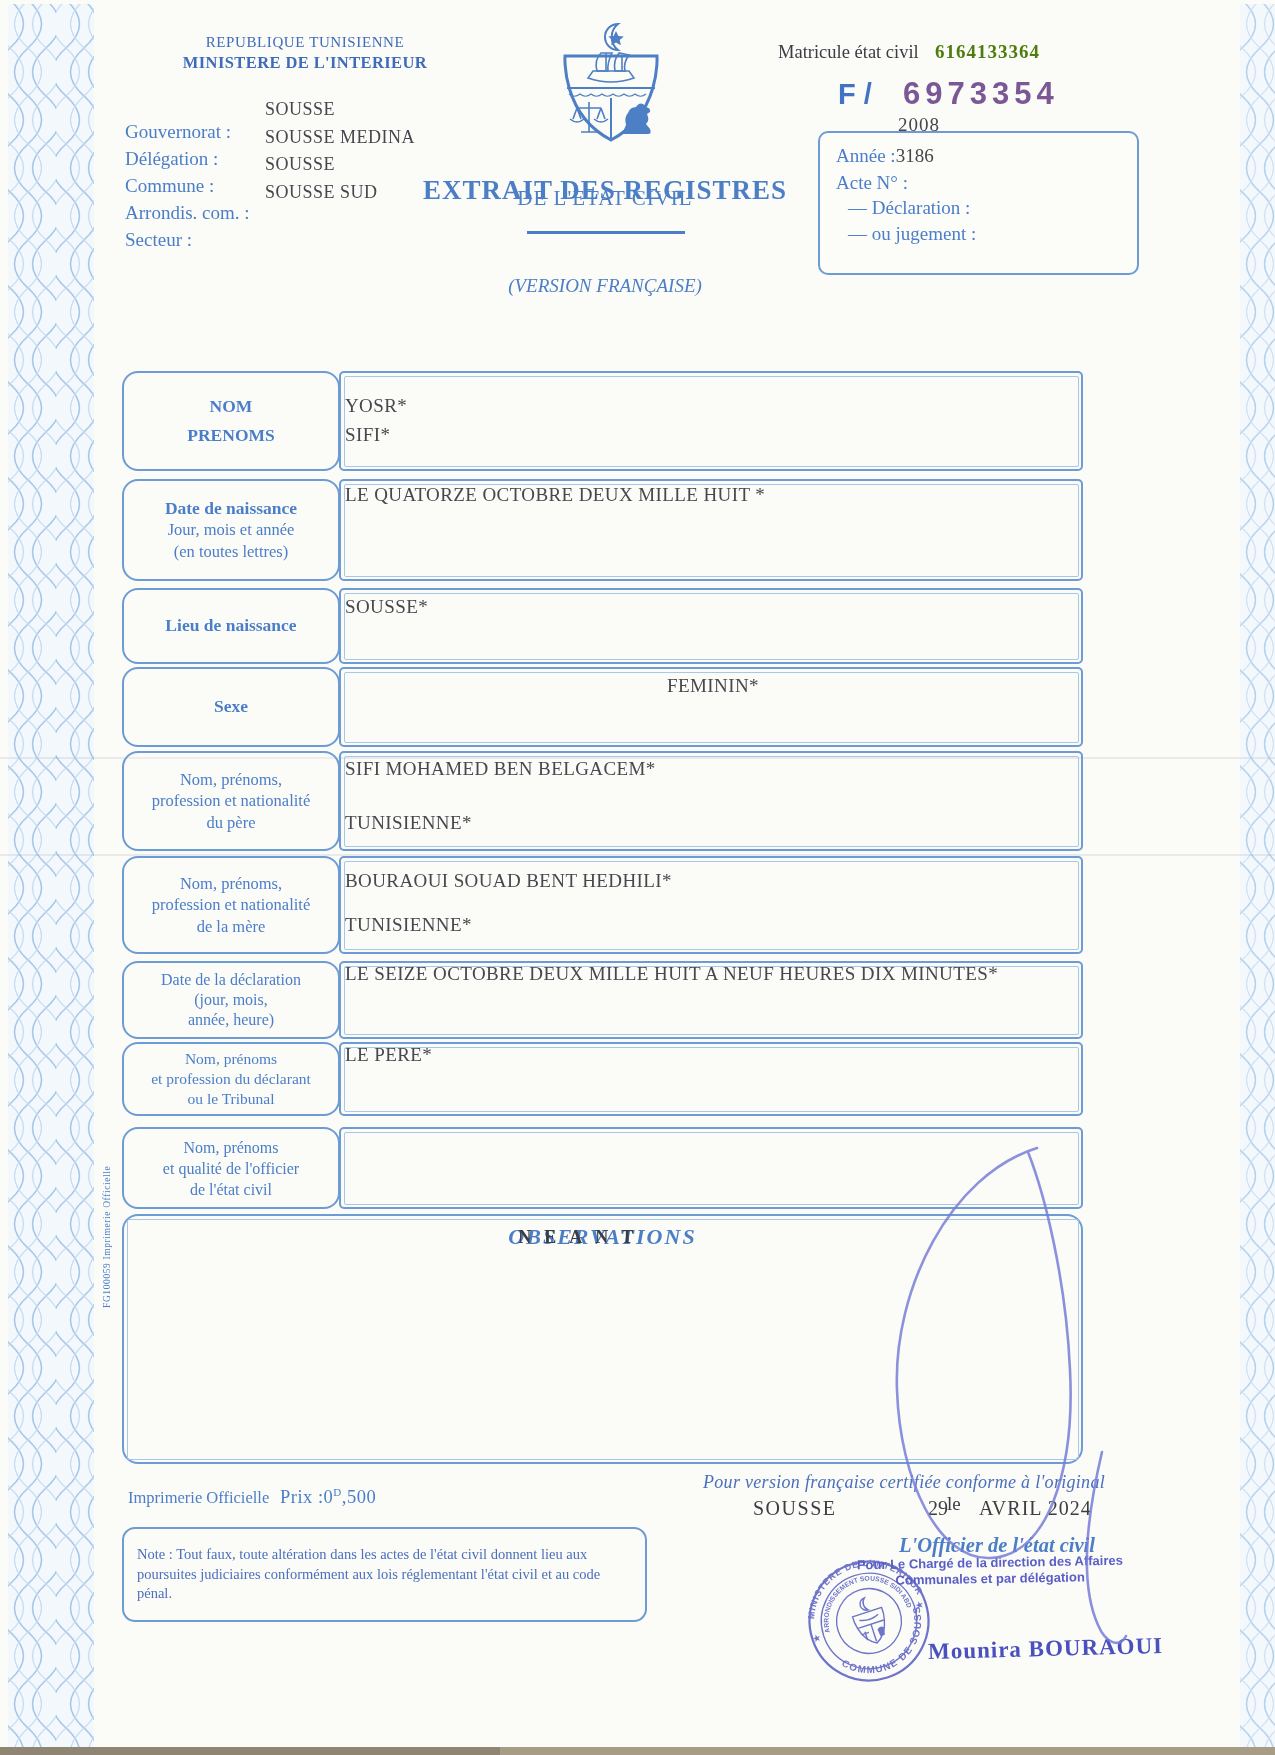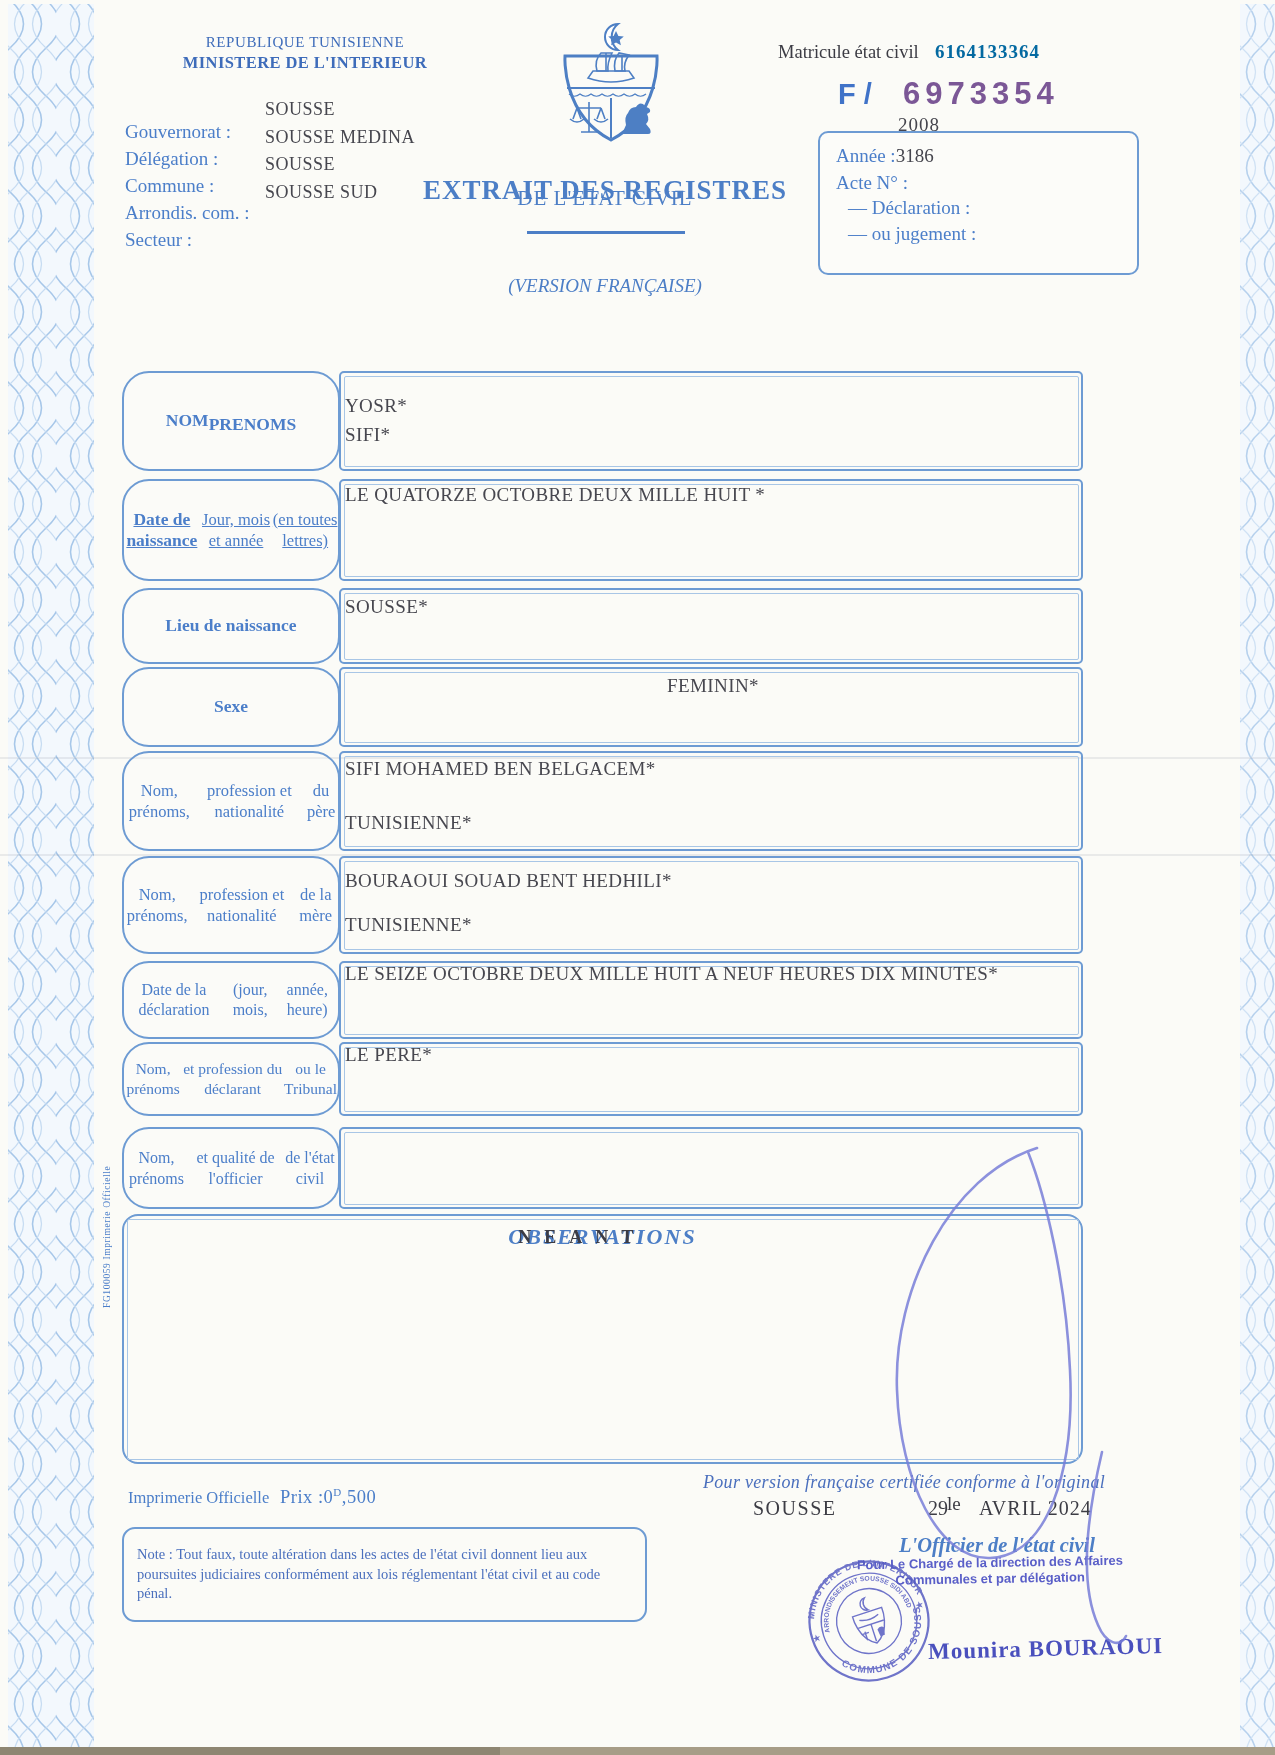--- a/index.html
+++ b/index.html
@@ -11,28 +11,28 @@
   
   .rep{font-size:15px;letter-spacing:.6px;color:#3e6cba;}
   .min{font-size:16.5px;font-weight:bold;letter-spacing:.4px;color:#3e6cba;}
   .admlbl{font-size:19px;color:#4b7ec9;line-height:27px;}
   .admval{font-size:18px;color:#46464e;line-height:27.5px;letter-spacing:.5px;}
   .t1{font-size:27px;font-weight:bold;color:#4c7ec6;letter-spacing:1px;}
   .t2{font-size:21px;color:#4c7ec6;letter-spacing:1px;}
   .t3{font-size:31px;font-weight:bold;color:#4c7ec6;letter-spacing:3px;}
   .t4{font-size:19px;font-style:italic;color:#4c7ec6;}
   .matr{font-size:18.5px;color:#3c3c44;}
-  .matrv{font-size:19px;font-weight:bold;color:#0369a1;letter-spacing:1px;}
+  .matrv{font-size:19px;font-weight:bold;color:#4d7c0f;letter-spacing:1px;}
   .fmark{font-size:29px;font-weight:bold;color:#4073c8;font-family:"Liberation Sans",sans-serif;}
   .fnum{font-size:31px;font-weight:bold;color:#7b5796;letter-spacing:5px;font-family:"Liberation Sans",sans-serif;}
   .acte-box{border:2.5px solid #6d9bd3;border-radius:10px;background:rgba(255,255,255,.3);}
   .acte-box .ln{position:absolute;left:16px;font-size:19px;color:#4b7ec9;white-space:nowrap;}
   
-  .lbox{position:absolute;left:122px;width:214px;border:2.5px solid #6d9bd3;border-radius:27px;
-        display:flex;flex-direction:row;align-items:center;justify-content:center;text-align:center;
+  .lbox{position:absolute;left:122px;width:214px;border:2.5px solid #6d9bd3;border-radius:16px;
+        display:flex;flex-direction:column;align-items:center;justify-content:center;text-align:center;
         color:#4b7ec9;font-size:16.5px;line-height:21.5px;background:rgba(255,255,255,.2);}
   .lbox .b{font-weight:bold;font-size:17.5px;}
   .vbox{position:absolute;left:339px;width:740px;border:2px solid #6d9bd3;border-radius:5px;}
   .vbox::after{content:"";position:absolute;inset:2.5px;border:1.5px solid #a8c6e6;border-radius:2px;pointer-events:none;}
   .vline{display:block;font-size:19px;padding-left:4px;}
   .obs-title{position:relative;width:fit-content;margin:8px auto 0 auto;}
   .obs-blue{font-size:22px;font-weight:bold;font-style:italic;color:#4c7ec6;letter-spacing:2px;}
   .obs-over{position:absolute;left:10px;top:3px;font-size:18px;color:#3c3c44;letter-spacing:13px;font-weight:bold;}
   
   .vert{transform:rotate(-90deg);transform-origin:left top;font-size:9.5px;color:#4b7ec9;letter-spacing:.6px;white-space:nowrap;}
@@ -143,21 +143,21 @@
 
   <div class="lbox" style="top:371px;height:96px;">
     <span class="b">NOM</span>
     <span class="b" style="margin-top:8px;">PRENOMS</span>
   </div>
   <div class="vbox" style="top:371px;height:96px;">
     <span class="vline typed" style="margin-top:22px;">YOSR*</span>
     <span class="vline typed" style="margin-top:7px;">SIFI*</span>
   </div>
 
-  <div class="lbox" style="top:479px;height:98px;text-decoration:underline;">
+  <div class="lbox" style="top:479px;height:98px;">
     <span class="b">Date de naissance</span>
     <span>Jour, mois et année</span>
     <span>(en toutes lettres)</span>
   </div>
   <div class="vbox" style="top:479px;height:98px;">
     <span class="vline typed" style="margin-top:3px;">LE QUATORZE OCTOBRE  DEUX MILLE HUIT *</span>
   </div>
 
   <div class="lbox" style="top:588px;height:72px;">
     <span class="b">Lieu de naissance</span>

